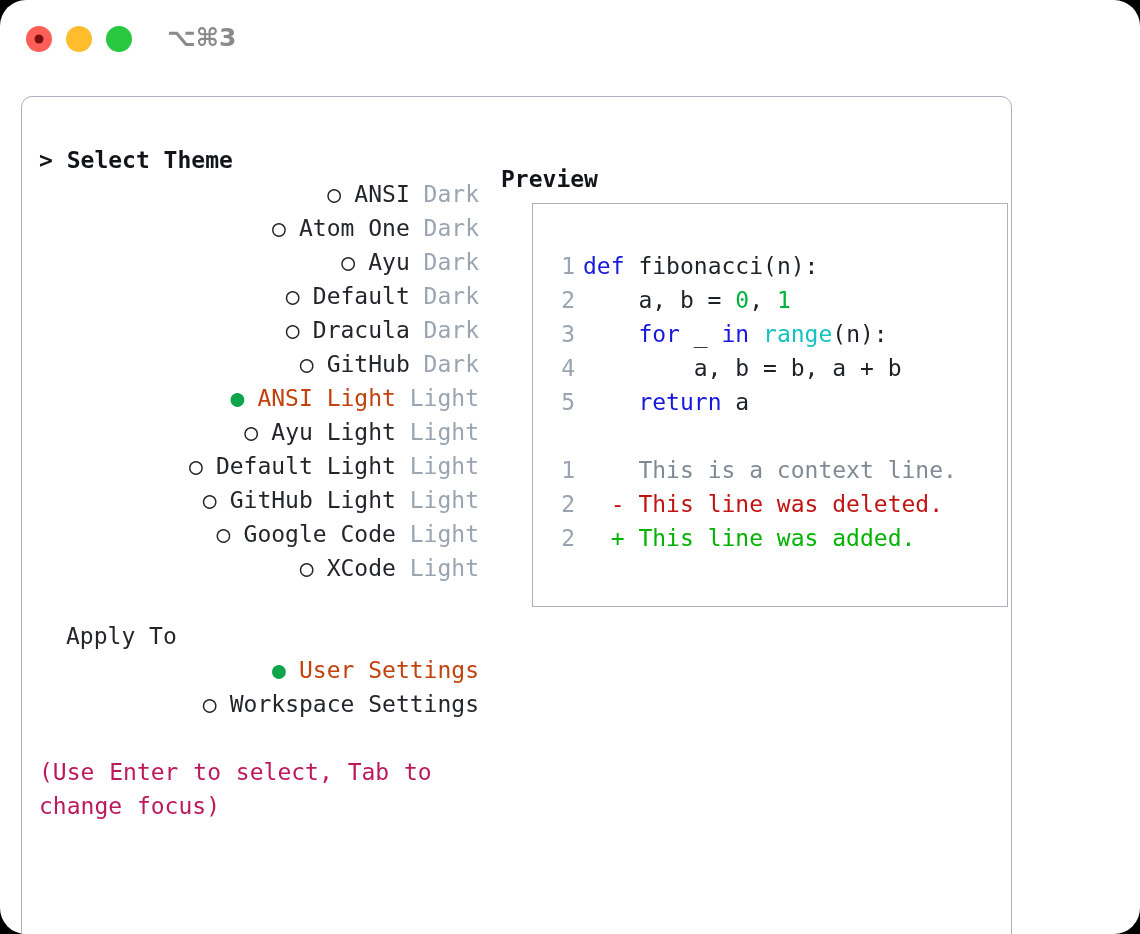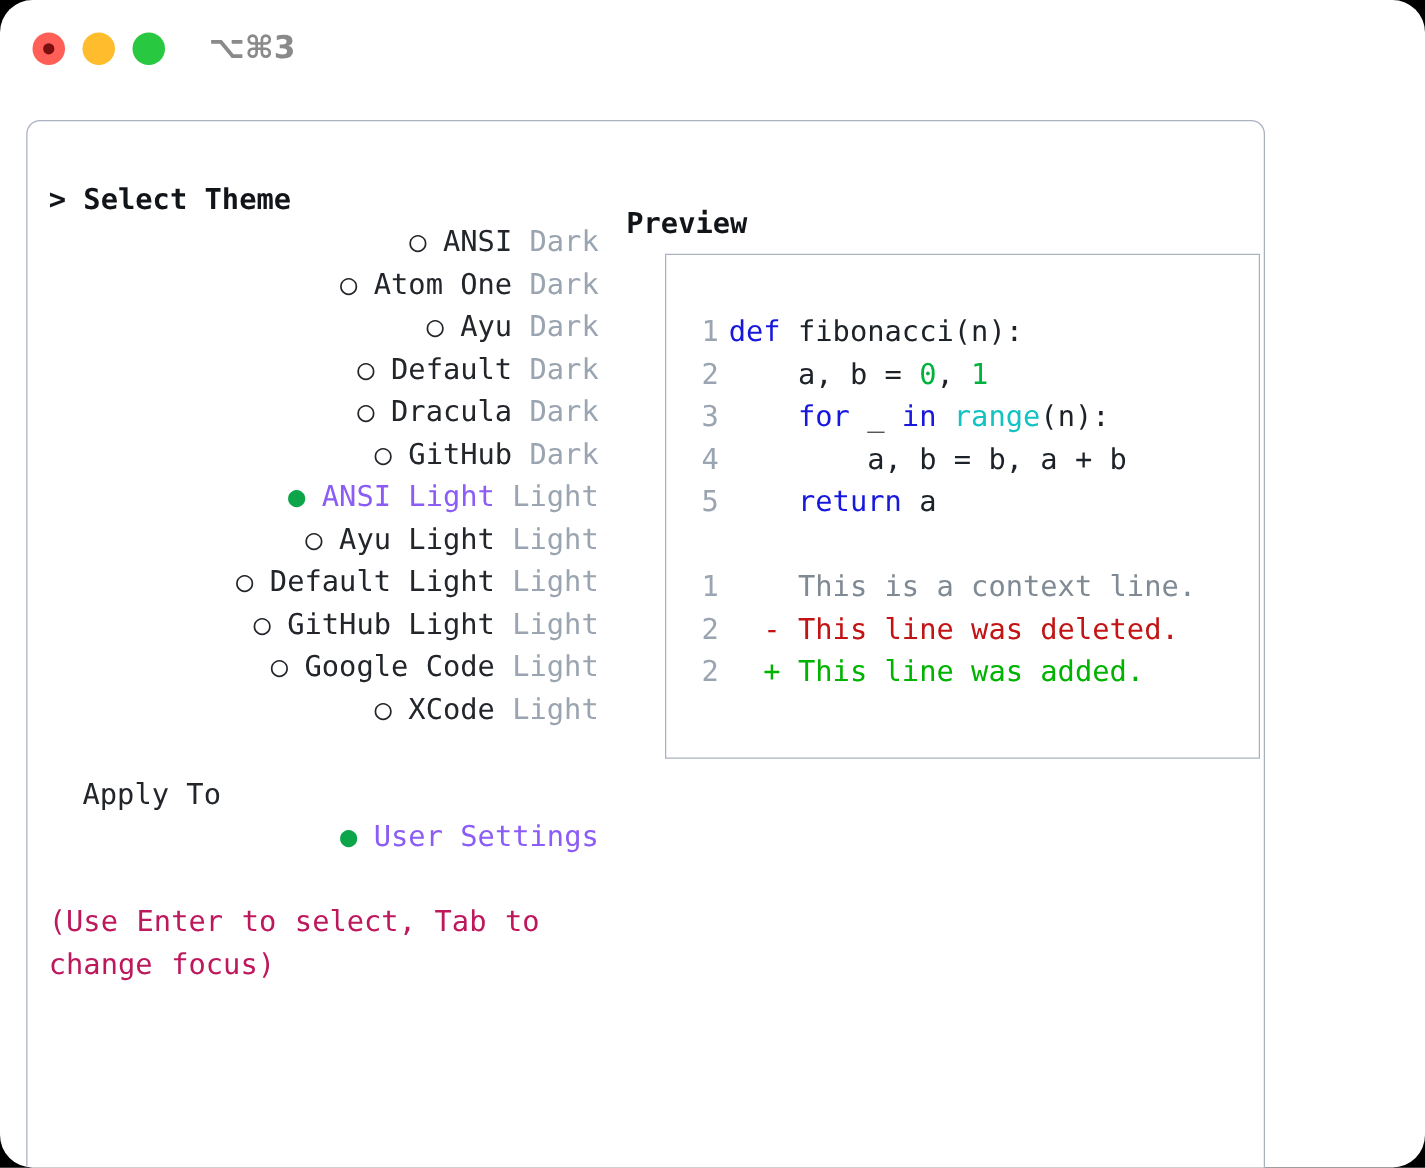--- a/index.html
+++ b/index.html
@@ -112,21 +112,21 @@
     height: 34px;
     line-height: 34px;
     white-space: pre;
   }
   .marker {
     display: inline-block;
     width: 27px;
     white-space: pre;
   }
   .item-name { color: #22262b; }
-  .item-name.sel { color: #8b5cf6; }
+  .item-name.sel { color: #c2410c; }
   .marker.sel   { color: #0ca54a; }
   .marker.unsel { color: #22262b; }
   .tag { color: #9aa5b1; }
 
   .spacer-lg { height: 34px; }
 
   .applyto-head {
     font-size: 23px;
     color: #22262b;
     height: 34px;
@@ -226,20 +226,21 @@
           <div class="row"><span class="marker unsel">○ </span><span class="item-name">Google Code</span><span class="tag"> Light</span></div>
           <div class="row"><span class="marker unsel">○ </span><span class="item-name">XCode</span><span class="tag"> Light</span></div>
         </div>
 
       <div class="spacer-lg"></div>
 
       <div class="applyto-head">Apply To</div>
 
       <div id="apply-list">
           <div class="row"><span class="marker sel">● </span><span class="item-name sel">User Settings</span></div>
+          <div class="row"><span class="marker unsel">○ </span><span class="item-name">Workspace Settings</span></div>
         </div>
 
       <div class="spacer-lg"></div>
 
       <div class="hint">(Use Enter to select, Tab to change focus)</div>
     </div>
 
     <div class="col-right">
       <div class="preview-title">Preview</div>
 

